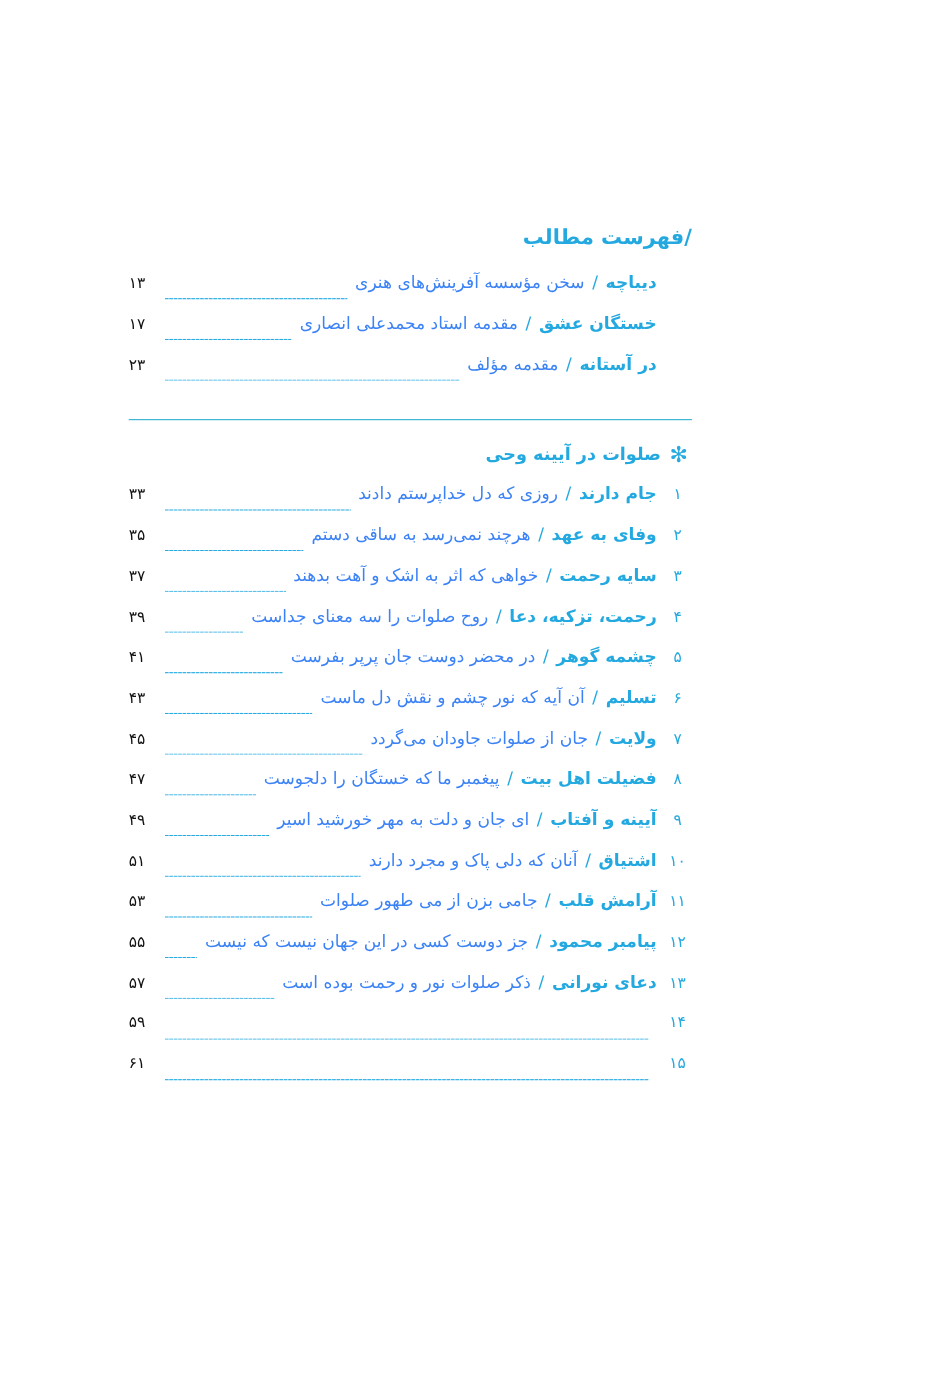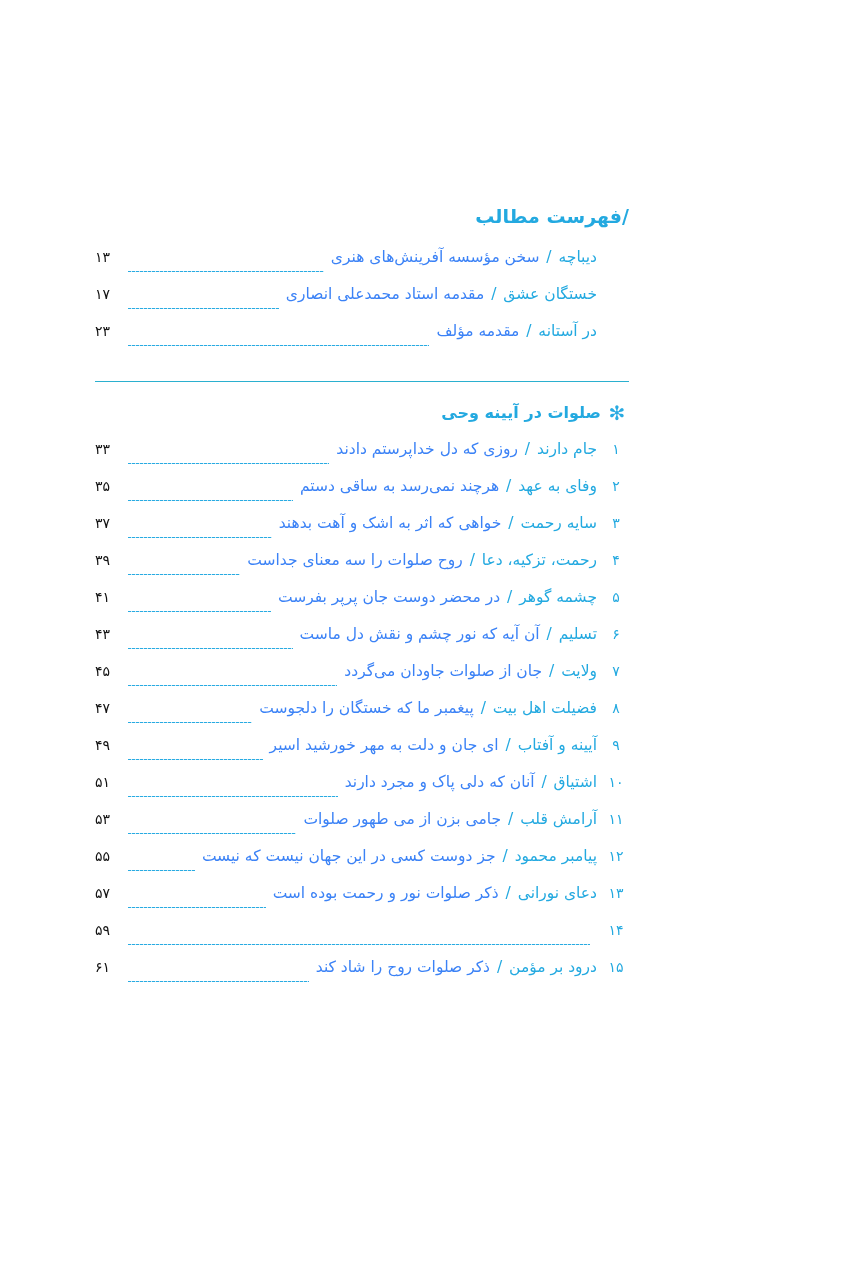--- a/index.html
+++ b/index.html
@@ -23,21 +23,21 @@
     left: 0;
     width: 857px;
     height: 1270px;
     box-sizing: border-box;
   }
 
   
   .content {
     position: absolute;
     right: 228px;          
-    left: 95px;           
+    left: 117px;           
     top: 205px;
   }
 
   
   .toc-title {
     color: #23a9e0;
     font-size: 19px;
     font-weight: 700;
     text-align: right;
     letter-spacing: 0;
@@ -77,20 +77,21 @@
   }
 
   .row-text {
     flex: 0 0 auto;
     direction: rtl;
     unicode-bidi: isolate;
   }
 
   .row-title {
     color: #23a9e0;
+    font-weight: bold;
   }
 
   .row-sep {
     color: #23a9e0;
     padding: 0 2px;
   }
 
   .row-sub {
     color: #3b82f6;
   }
@@ -287,20 +288,19 @@
           <span class="leader"></span>
           <span class="row-page">۵۷</span>
         </div>
         <div class="toc-row">
           <span class="row-index">۱۴</span>
           <span class="leader"></span>
           <span class="row-page">۵۹</span>
         </div>
         <div class="toc-row">
           <span class="row-index">۱۵</span>
-          <span class="row-text"><span class="row-title">درود بر مؤمن</span><span class="row-sep"> / </span><span class="row-sub">ذکر صلوات روح را شاد کند</span></span>
           <span class="leader"></span>
           <span class="row-page">۶۱</span>
         </div>
       </div>
 
   </div>
 </div>
 
 </body></html>

